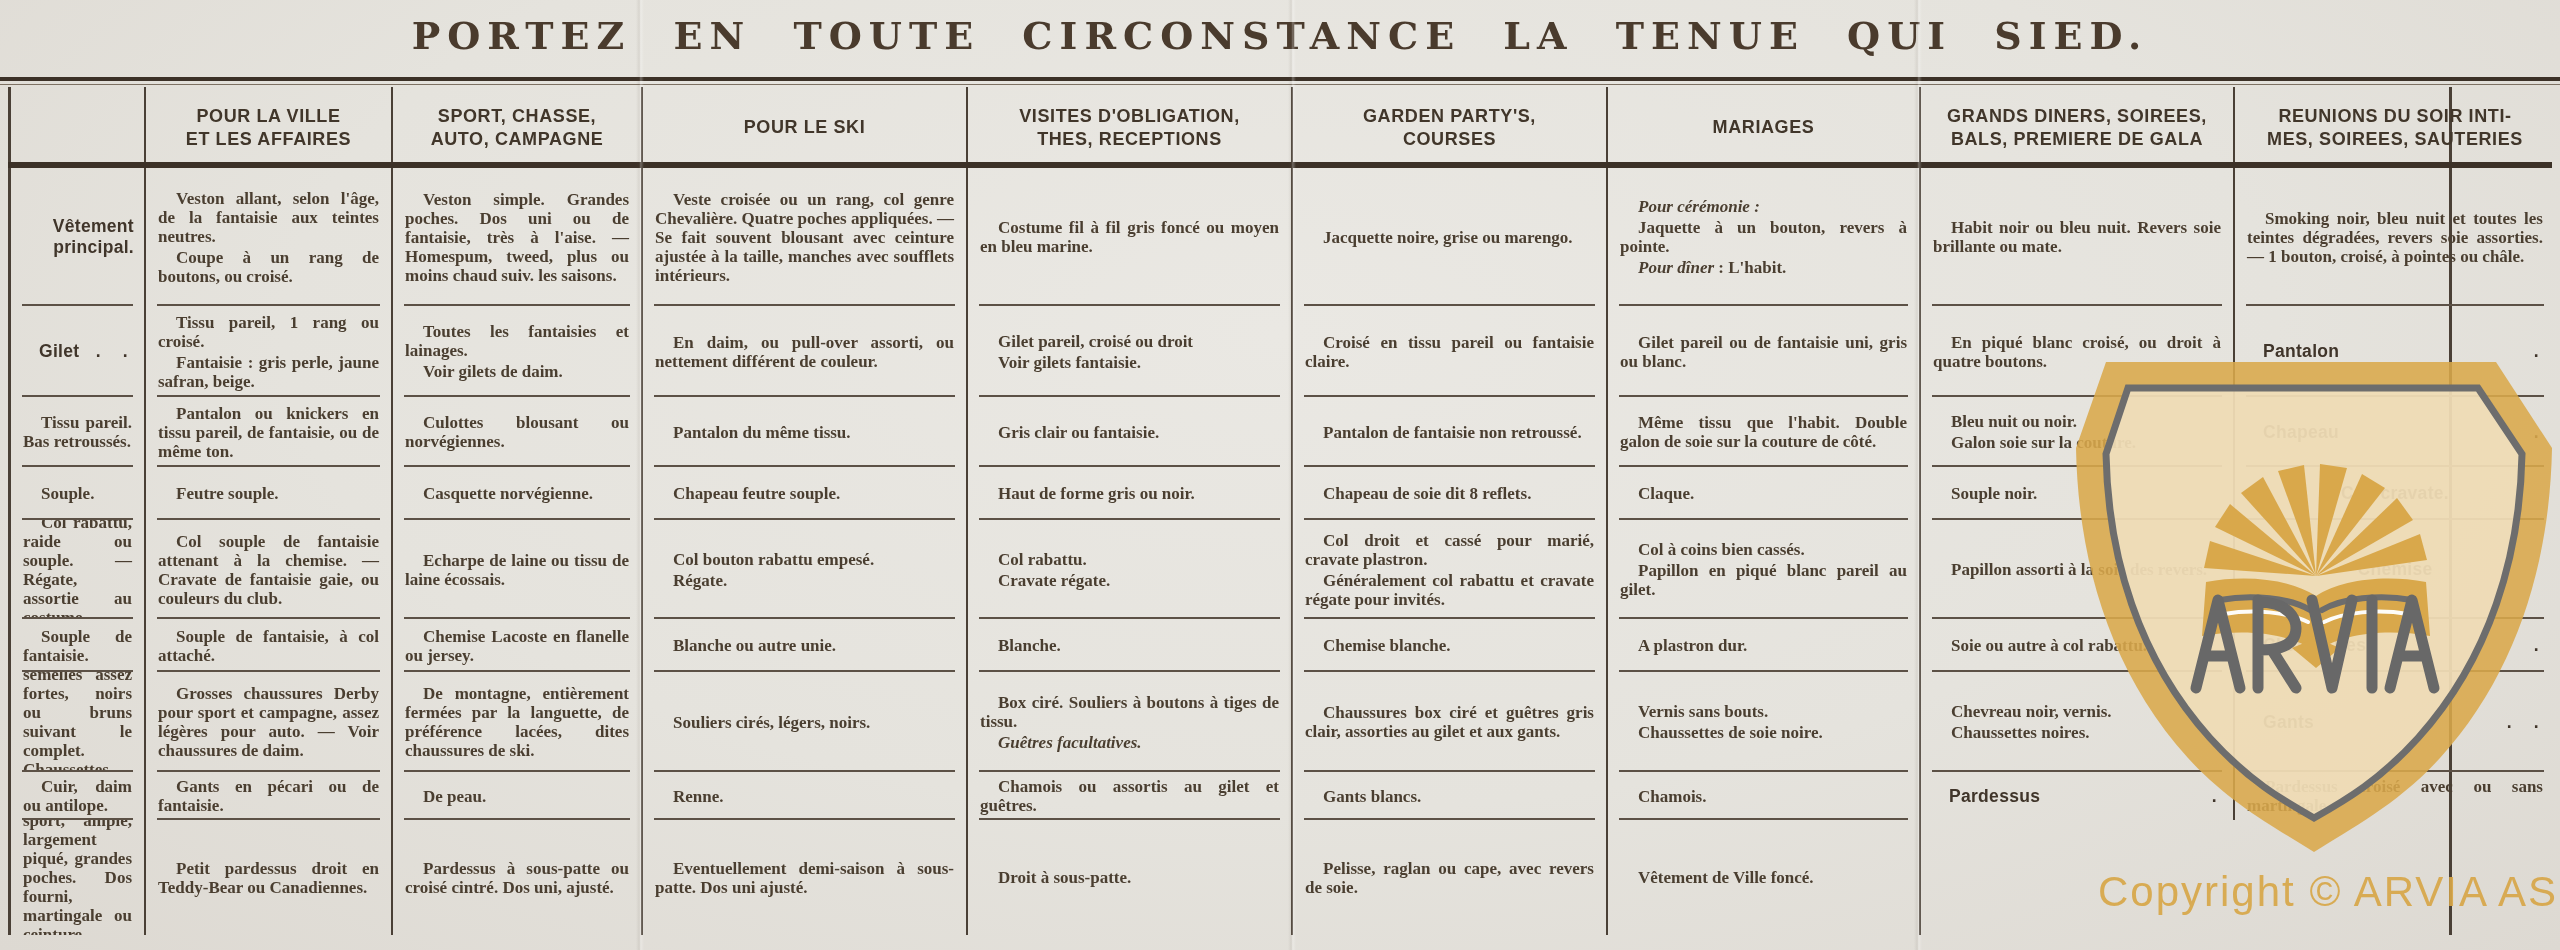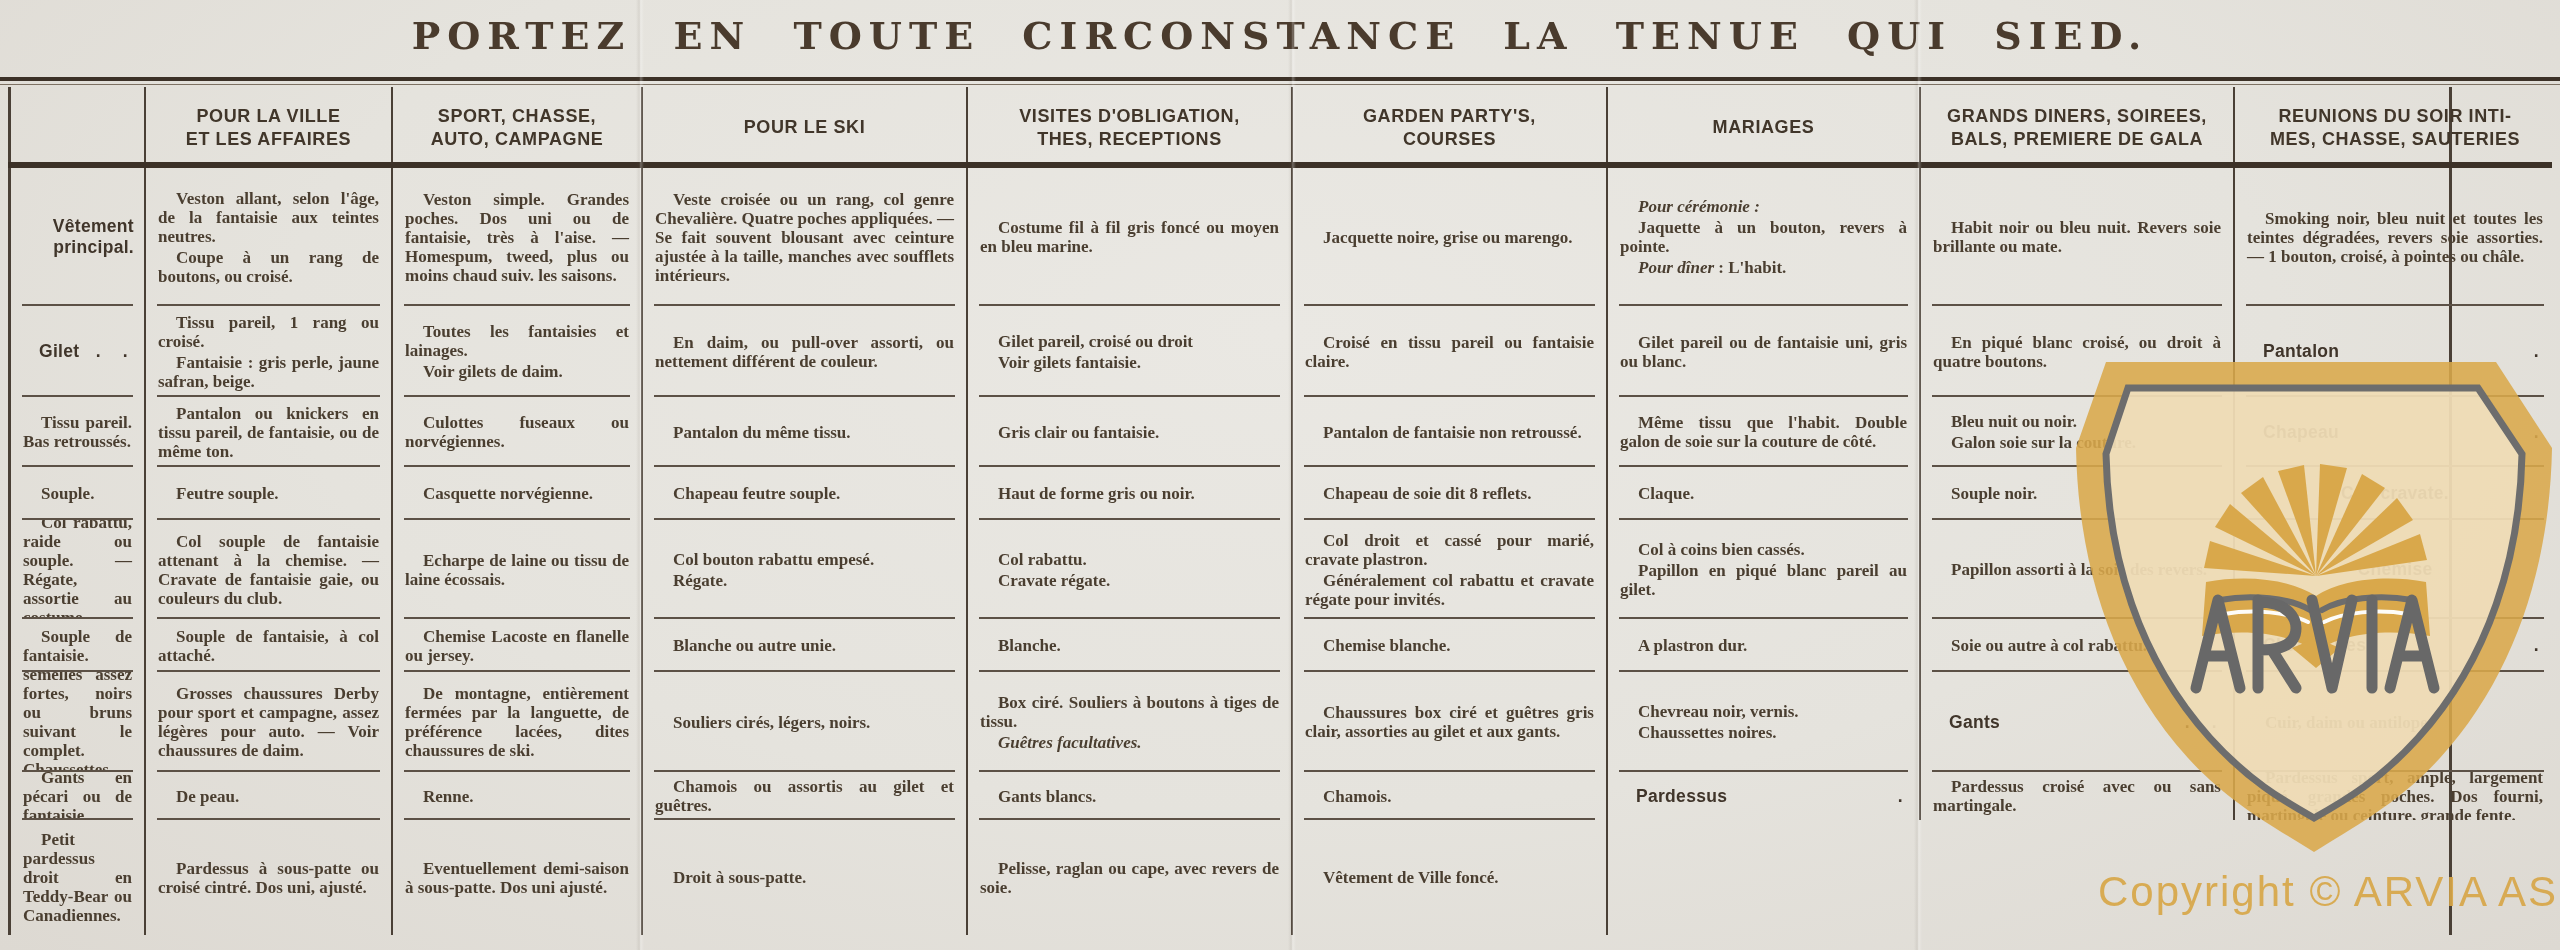--- a/index.html
+++ b/index.html
@@ -85,21 +85,21 @@
       </div>
       <div class="c h">
         <div class="hl">MARIAGES</div>
       </div>
       <div class="c h">
         <div class="hl">GRANDS DINERS, SOIREES,</div>
         <div class="hl">BALS, PREMIERE DE GALA</div>
       </div>
       <div class="c h">
         <div class="hl">REUNIONS DU SOIR INTI-</div>
-        <div class="hl">MES, CHASSE, SAUTERIES</div>
+        <div class="hl">MES, SOIREES, SAUTERIES</div>
       </div>
       <div class="c lab lab0">
         <span class="lt">Vêtement principal.</span>
       </div>
       <div class="c d">
         <p class="par"><span>Veston allant, selon l'âge, de la fantaisie aux teintes neutres.</span></p>
         <p class="par"><span>Coupe à un rang de boutons, ou croisé.</span></p>
       </div>
       <div class="c d">
         <p class="par"><span>Veston simple. Grandes poches. Dos uni ou de fantaisie, très à l'aise. — Homespum, tweed, plus ou moins chaud suiv. les saisons.</span></p>
@@ -161,21 +161,21 @@
           <span class="dot">.</span>
         </span>
       </div>
       <div class="c d">
         <p class="par"><span>Tissu pareil. Bas retroussés.</span></p>
       </div>
       <div class="c d">
         <p class="par"><span>Pantalon ou knickers en tissu pareil, de fantaisie, ou de même ton.</span></p>
       </div>
       <div class="c d">
-        <p class="par"><span>Culottes fuseaux ou norvégiennes.</span></p>
+        <p class="par"><span>Culottes blousant ou norvégiennes.</span></p>
       </div>
       <div class="c d">
         <p class="par"><span>Pantalon du même tissu.</span></p>
       </div>
       <div class="c d">
         <p class="par"><span>Gris clair ou fantaisie.</span></p>
       </div>
       <div class="c d">
         <p class="par"><span>Pantalon de fantaisie non retroussé.</span></p>
       </div>
@@ -291,20 +291,24 @@
       </div>
       <div class="c d">
         <p class="par"><span>Souliers cirés, légers, noirs.</span></p>
       </div>
       <div class="c d">
         <p class="par"><span>Box ciré. Souliers à boutons à tiges de tissu.</span></p>
         <p class="par"><span class="it">Guêtres facultatives.</span></p>
       </div>
       <div class="c d">
         <p class="par"><span>Chaussures box ciré et guêtres gris clair, assorties au gilet et aux gants.</span></p>
+      </div>
+      <div class="c d">
+        <p class="par"><span>Vernis sans bouts.</span></p>
+        <p class="par"><span>Chaussettes de soie noire.</span></p>
       </div>
       <div class="c d">
         <p class="par"><span>Chevreau noir, vernis.</span></p>
         <p class="par"><span>Chaussettes noires.</span></p>
       </div>
       <div class="c lab">
         <span class="lt">Gants</span>
         <span class="ld">
           <span class="dot">.</span>
           <span class="dot">.</span>

